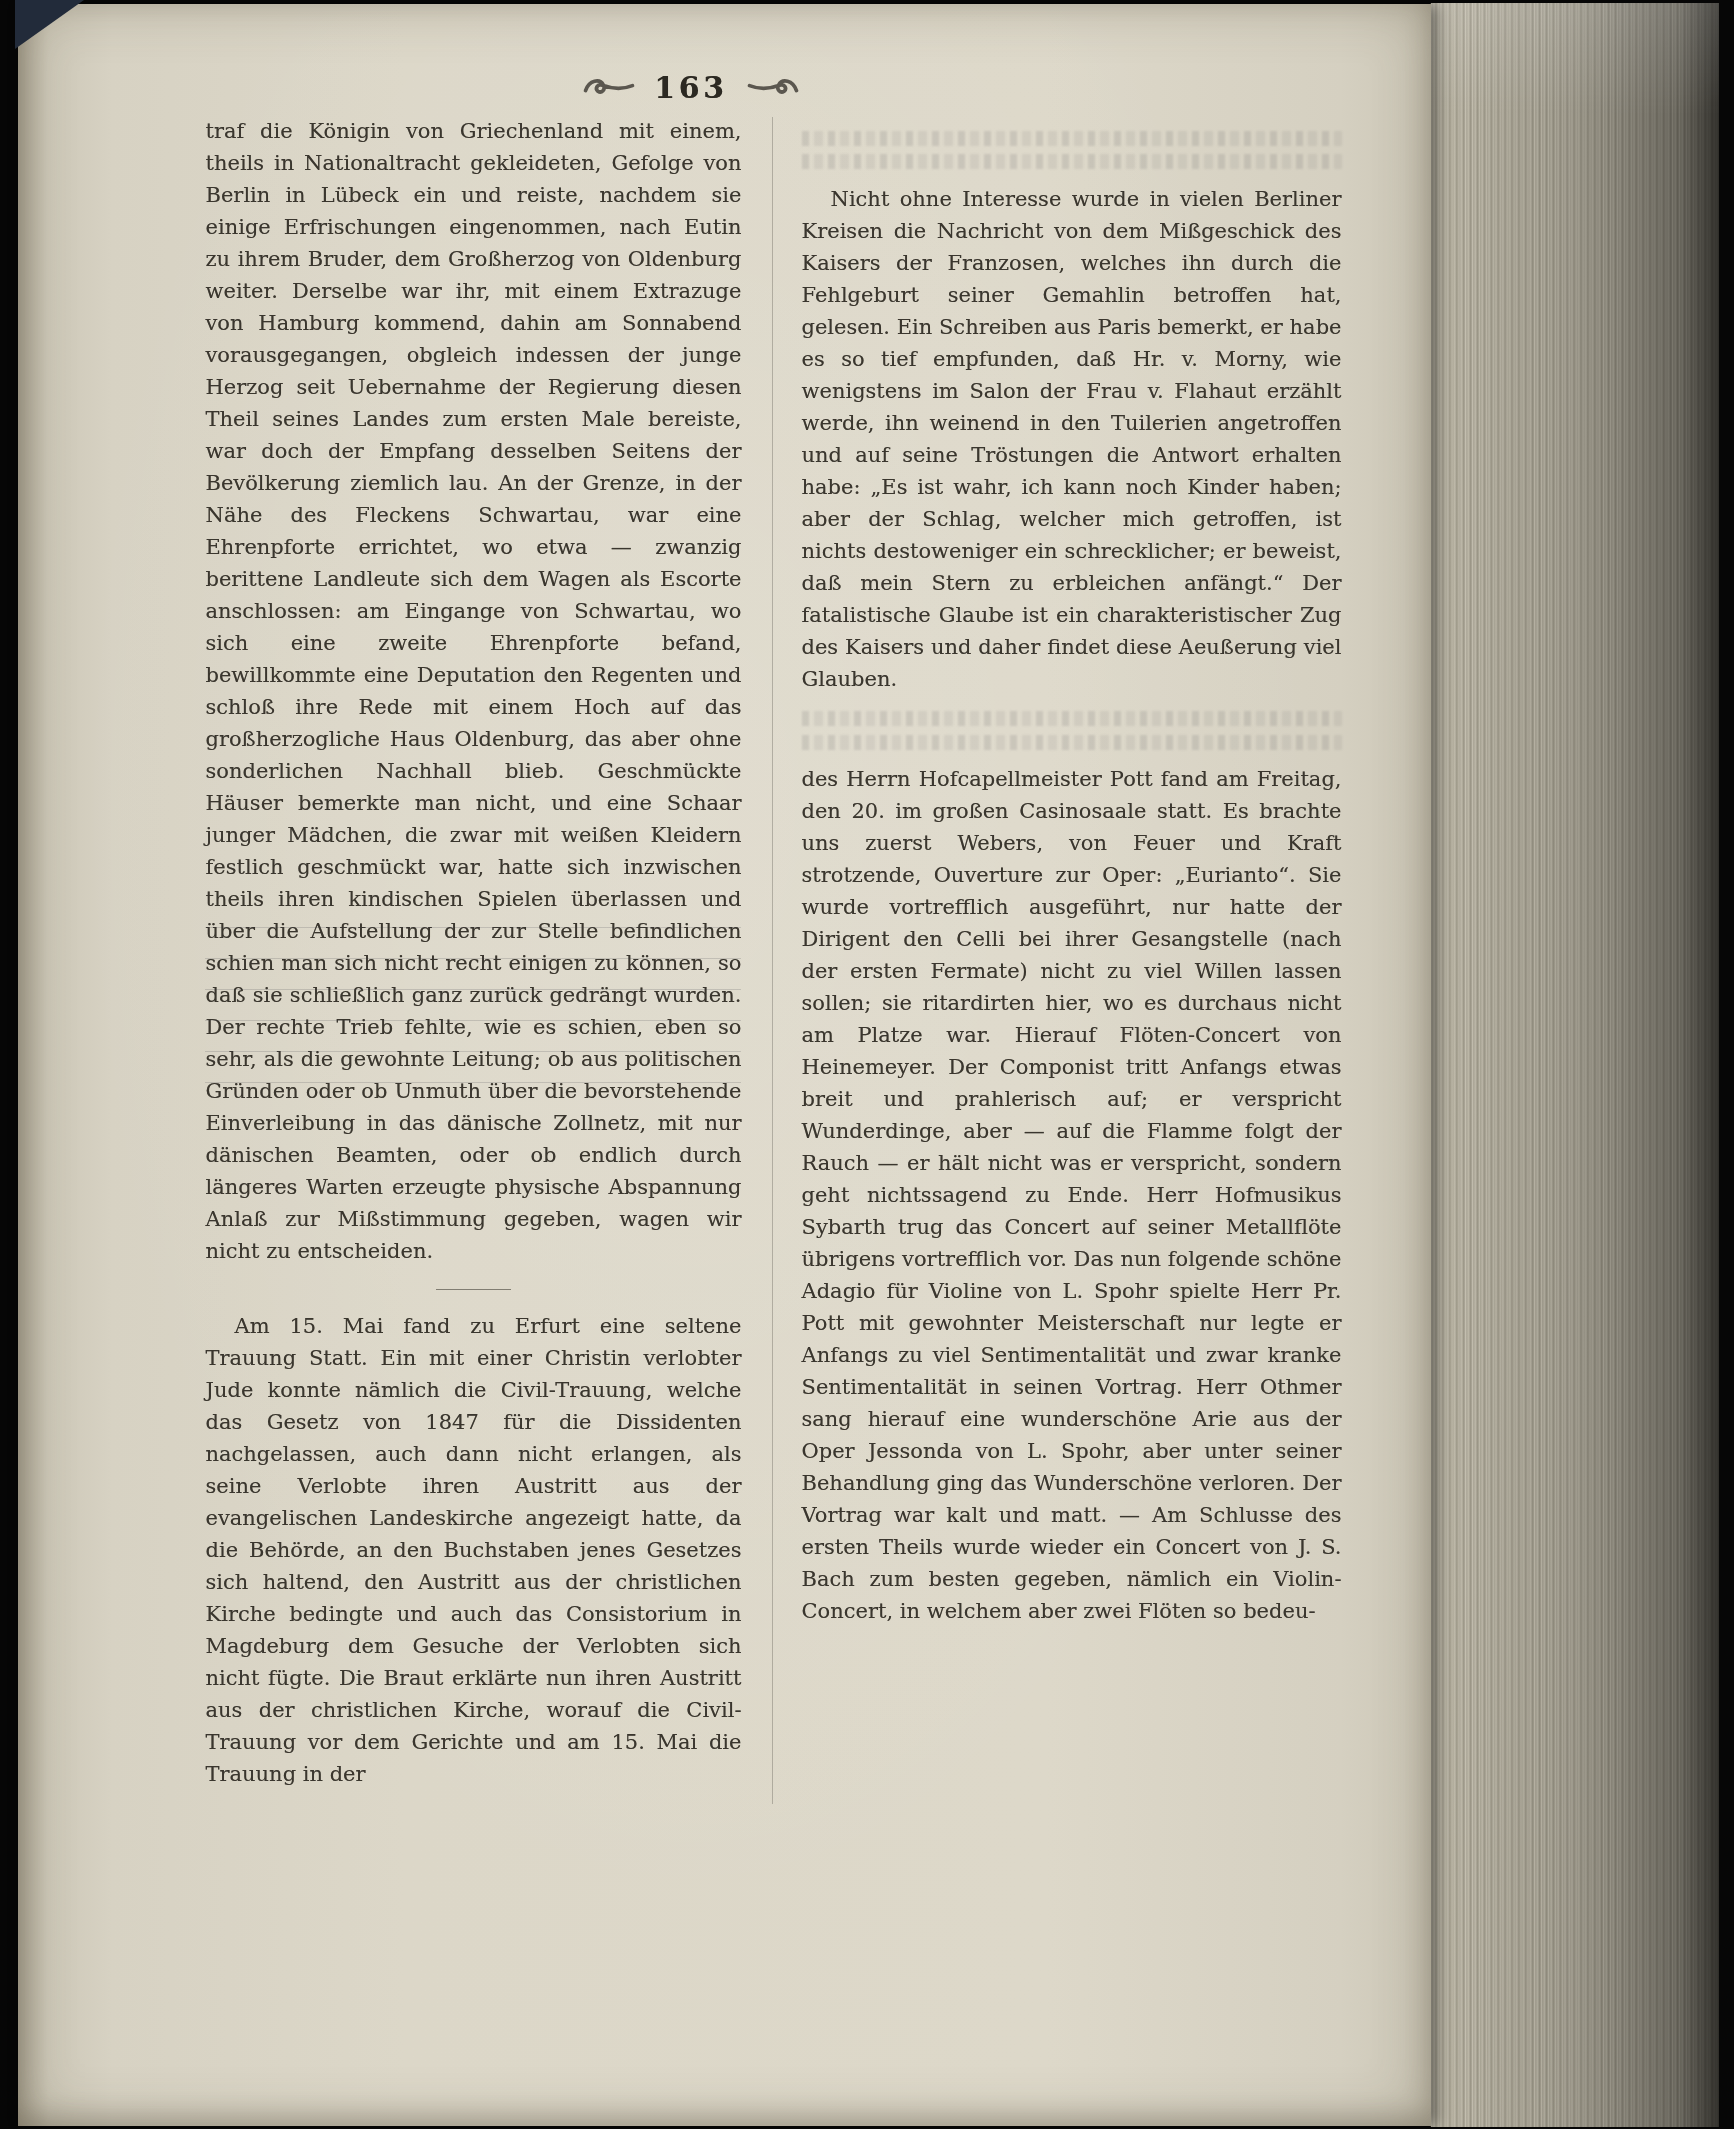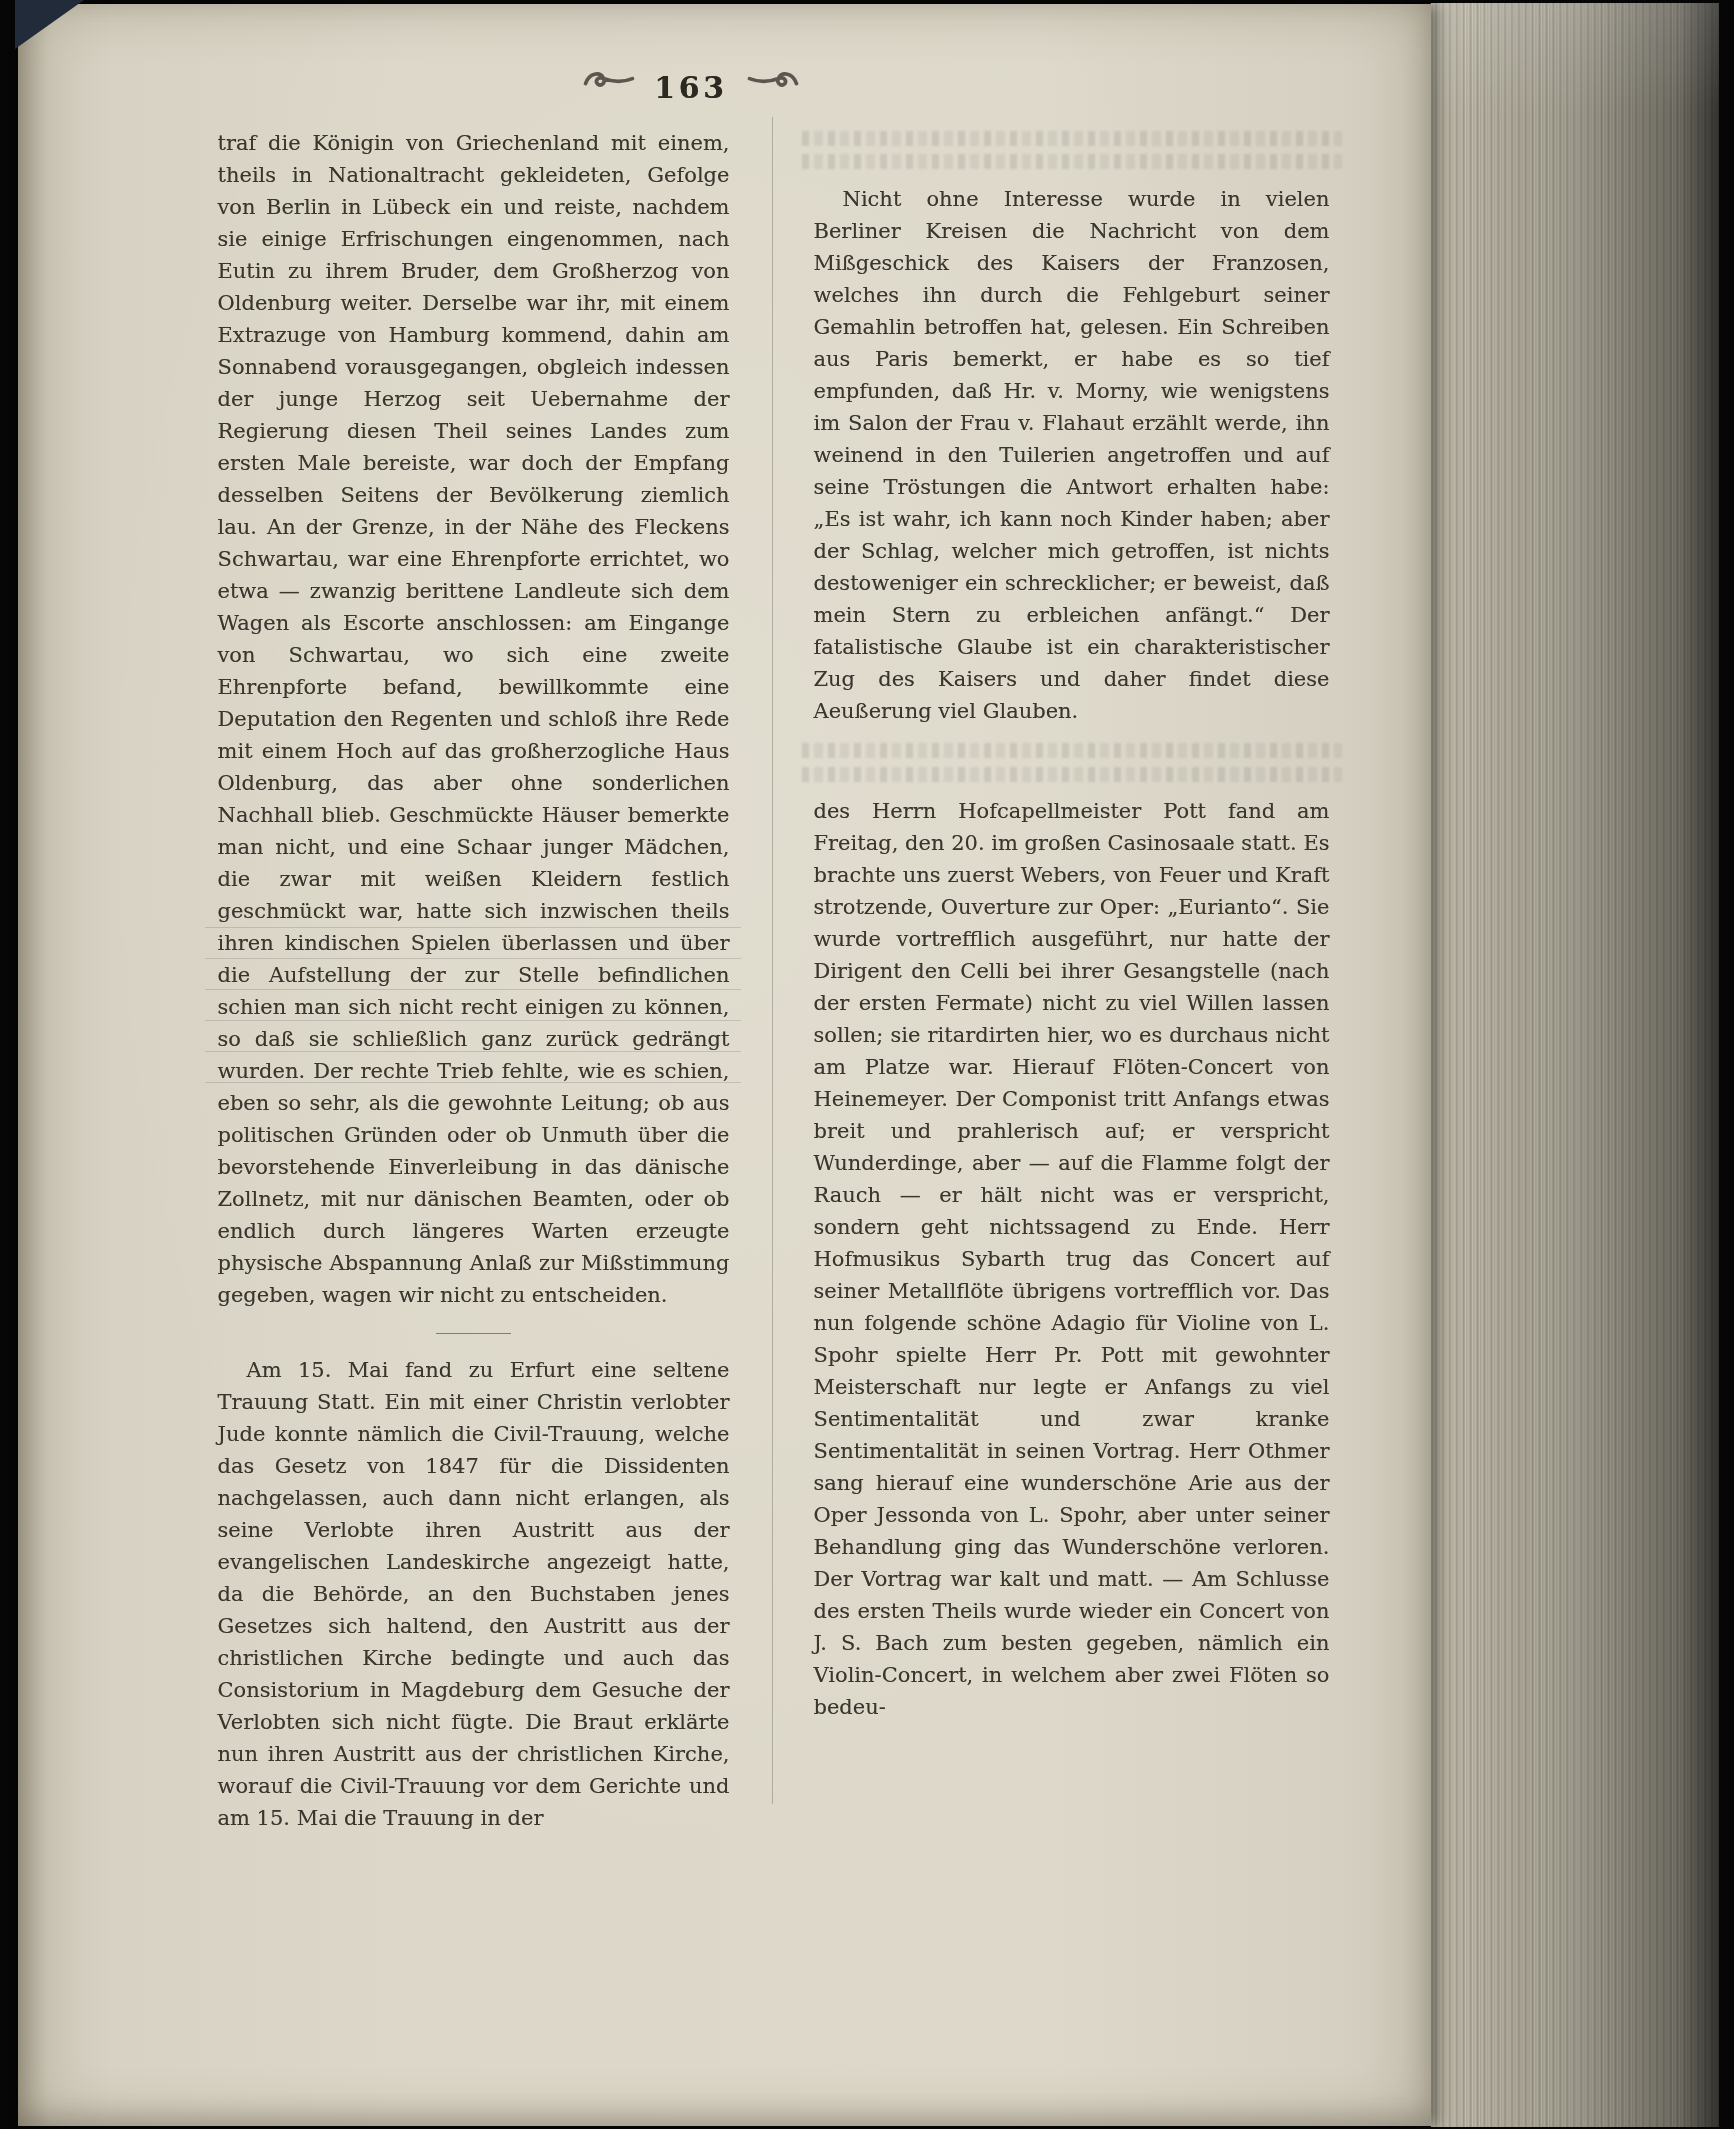--- a/index.html
+++ b/index.html
@@ -55,20 +55,21 @@
     border-left: 1.9px solid rgba(28,26,22,0.65);
     z-index: 0;
   }
   .page-header {
     position: absolute;
     top: 66px;
     left: 0;
     width: 1347px;
     display: flex;
     justify-content: center;
+    align-items: center;
     gap: 18.7px;
   }
   .page-number {
     font-size: 30px;
     font-weight: bold;
     letter-spacing: 3.7px;
     color: #2c2922;
     text-shadow: 0 0 0.6px rgba(44,41,34,0.6);
   }
   .flourish svg { display: block; opacity: 0.85; }
@@ -85,21 +86,21 @@
     position: absolute;
     top: 111px;
     font-size: 21px;
     line-height: 32px;
     color: #3a362e;
     text-shadow: 0 0 0.6px rgba(58,54,46,0.45);
   }
   .col-left  { left: 188px;  width: 536px; }
   .col-right { left: 784px; width: 540px; }
   .para {
-    margin: 12px;
+    margin: 0;
     text-align: justify;
   }
   .indent { text-indent: 29px; }
   .section-rule {
     width: 75px;
     margin: 22.4px auto 20px auto;
     border-top: 1.9px solid rgba(52,49,42,0.55);
   }
   .article-heading {
     margin: 11.2px 0 12.5px 0;

